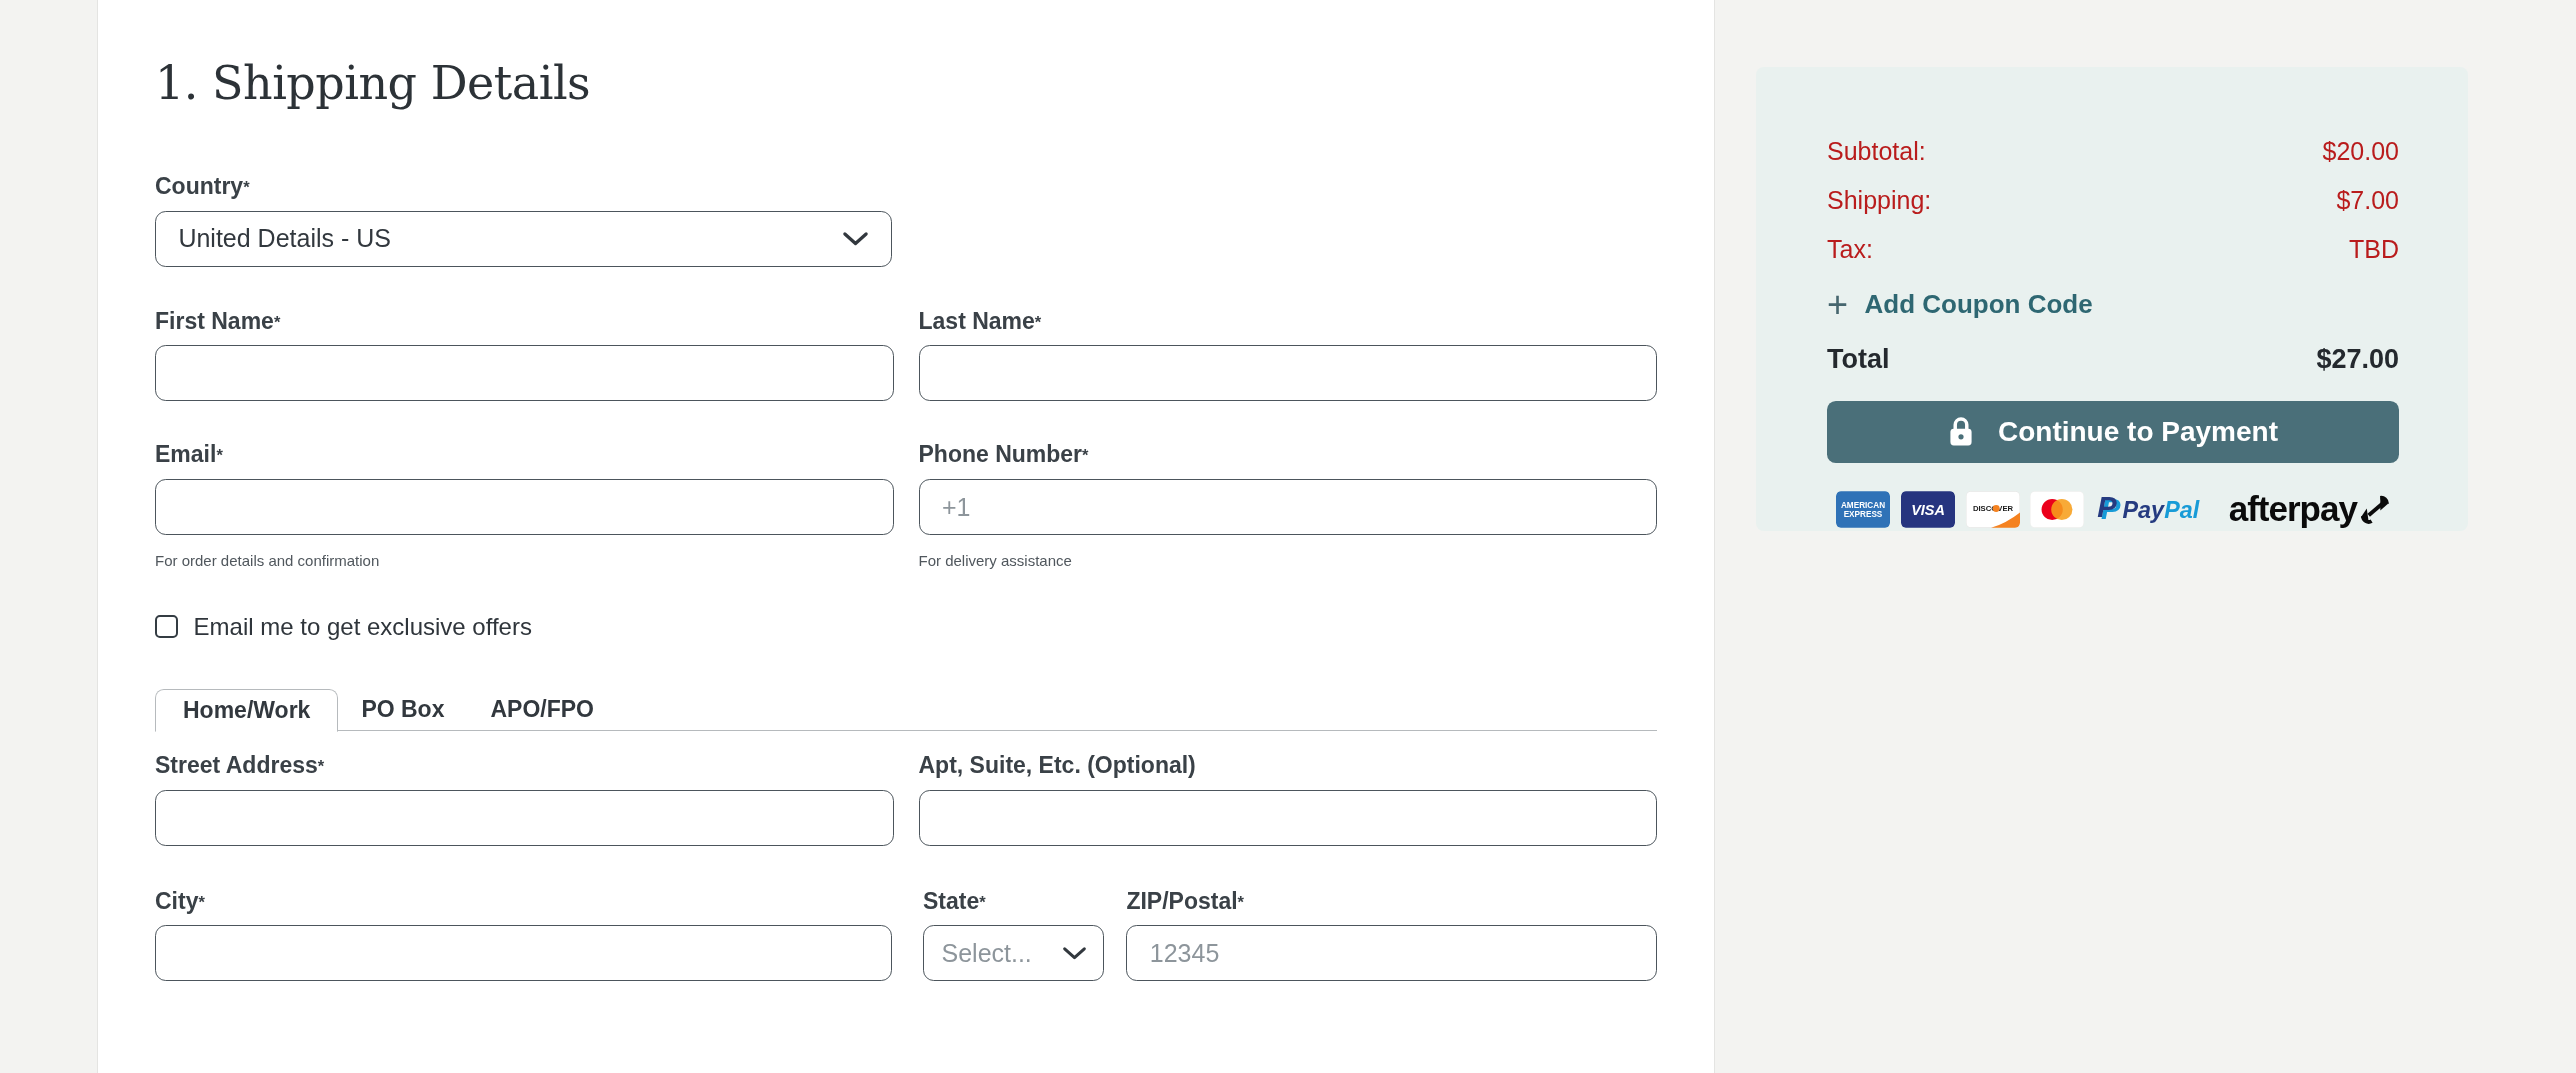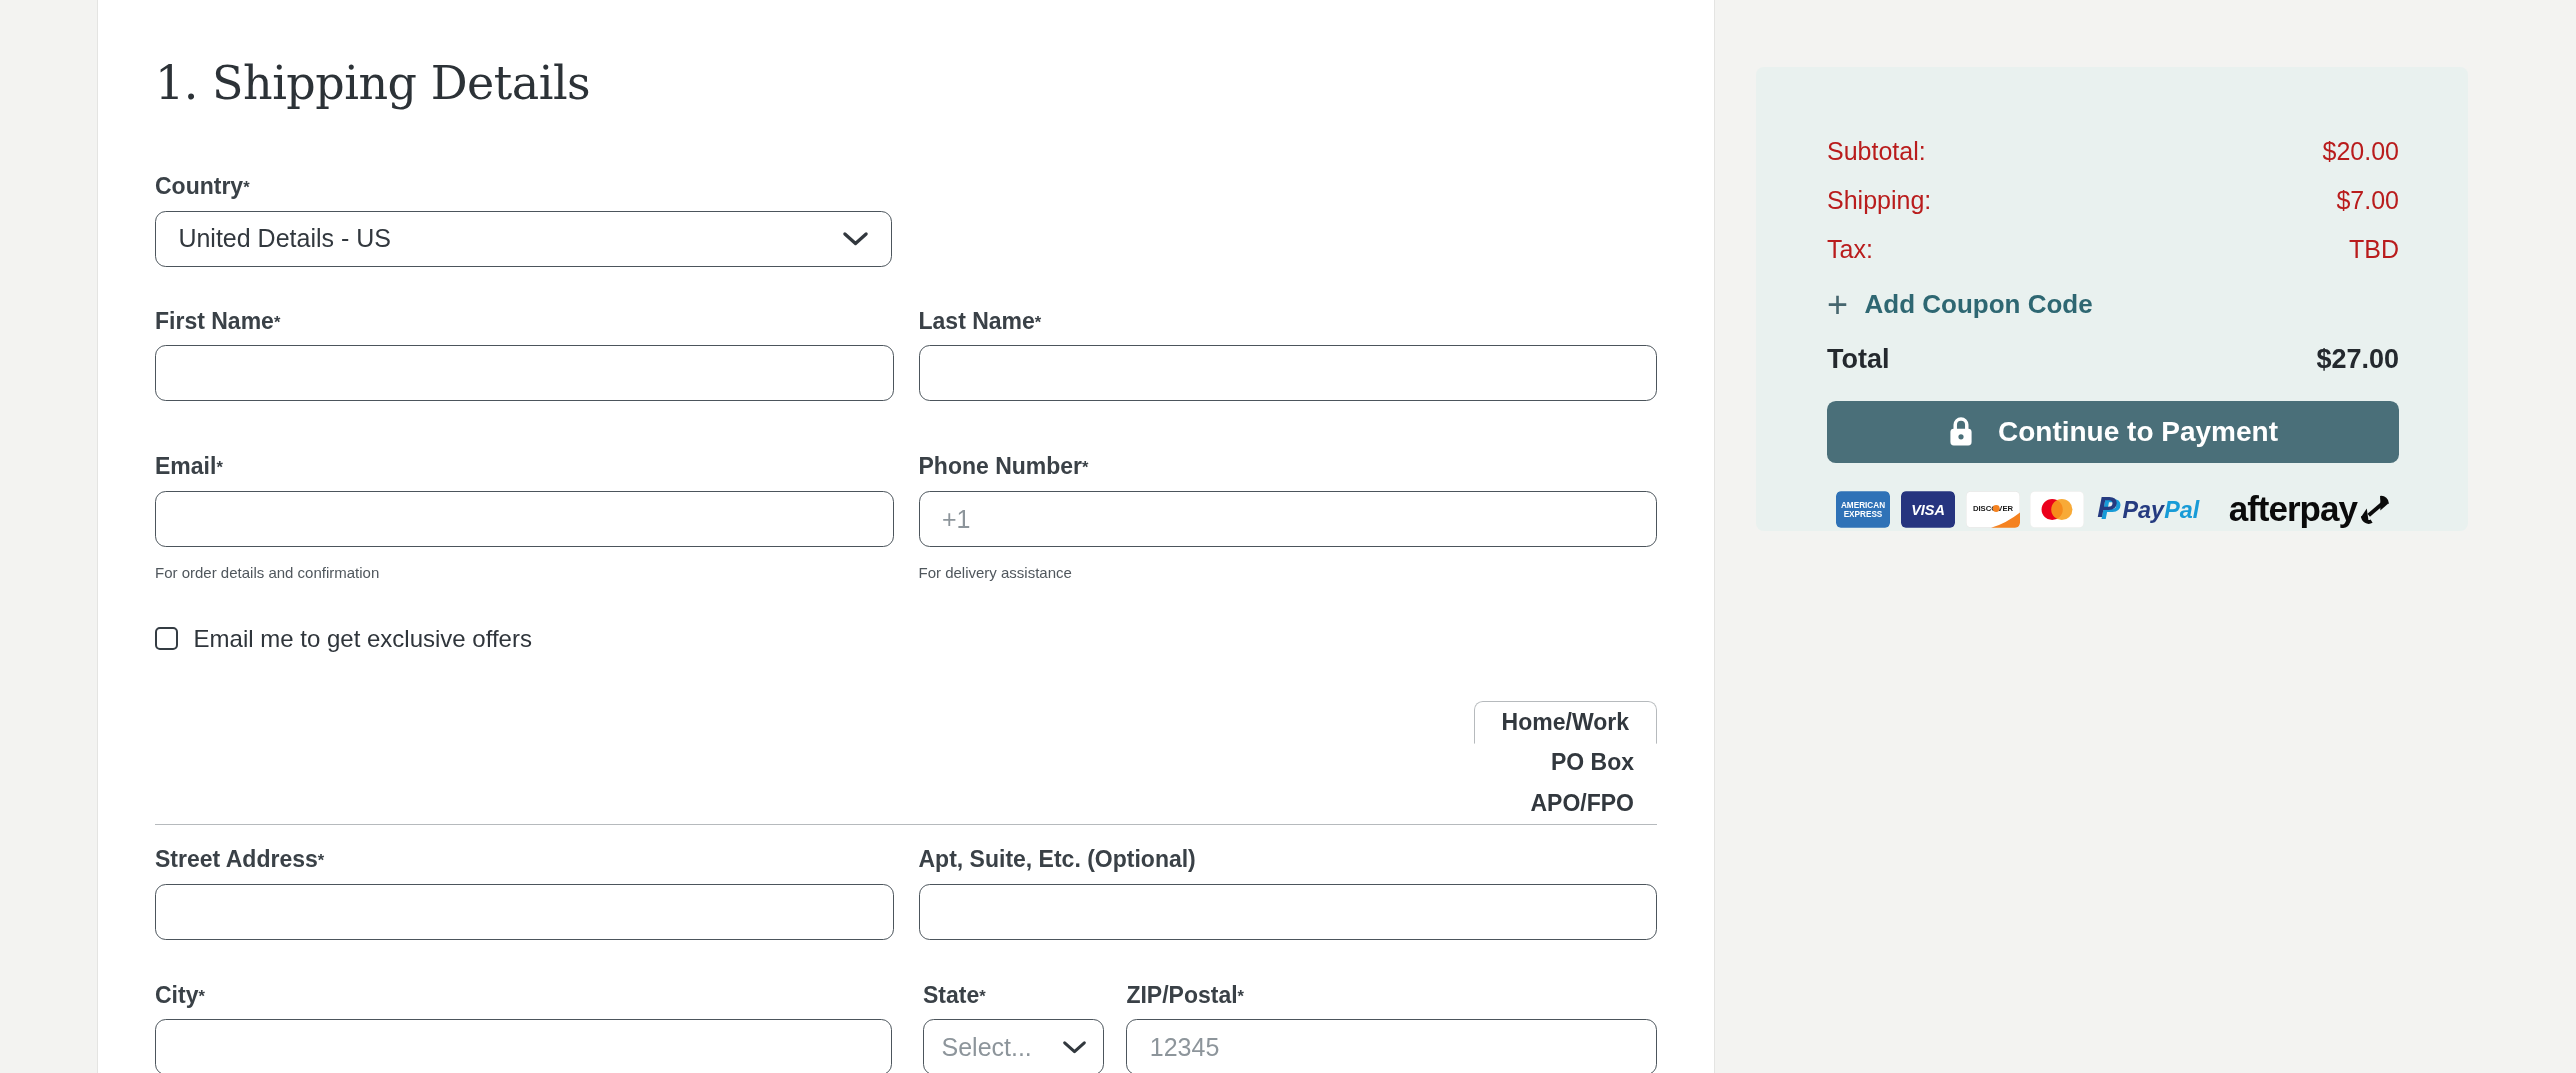--- a/index.html
+++ b/index.html
@@ -65,21 +65,21 @@
   .helper-text { margin-top: 16.5px; font-size: 15px; color: #50575d; }
 
   .optin-row { margin-top: 44px; display: flex; align-items: center; }
   .checkbox {
     width: 23px; height: 23px;
     border: 2.9px solid #343c43; border-radius: 4.9px;
     background: #fff; cursor: pointer; flex: 0 0 auto;
   }
   .optin-label { margin-left: 15.6px; font-size: 24px; color: #2f353b; }
 
-  .tabs-row { margin-top: 48px; display: flex; align-items: flex-end; border-bottom: 1.9px solid #b6babd; width: 1502px; flex-direction: column; }
+  .tabs-row { margin-top: 48px; display: flex; align-items: flex-end; border-bottom: 1.9px solid #b6babd; width: 1502px; }
   .tab {
     font-size: 23px; font-weight: bold; color: #32383e;
     line-height: 41px; height: 41px; padding: 0 23px; cursor: pointer;
     white-space: nowrap;
   }
   .tab--active {
     height: 43px; line-height: 40px;
     border: 1px solid #b6babd; border-bottom: 1.9px solid #ffffff;
     border-radius: 8.8px 8.8px 0 0;
     margin-bottom: -1.9px;
@@ -154,21 +154,21 @@
         <div class="col">
           <div class="field-label"><span>First Name</span><span class="req">*</span></div>
           <input class="text-input" type="text" value="" style="">
         </div>
         <div class="col">
           <div class="field-label"><span>Last Name</span><span class="req">*</span></div>
           <input class="text-input" type="text" value="" style="">
         </div>
       </div>
 
-      <div class="two-col-row" style="margin-top:51px;">
+      <div class="two-col-row" style="margin-top:39px;">
         <div class="col">
           <div class="field-label"><span>Email</span><span class="req">*</span></div>
           <input class="text-input" type="text" value="" style="">
           <div class="helper-text">For order details and confirmation</div>
         </div>
         <div class="col">
           <div class="field-label"><span>Phone Number</span><span class="req">*</span></div>
           <input class="text-input" type="text" placeholder="+1" style="">
           <div class="helper-text">For delivery assistance</div>
         </div>

